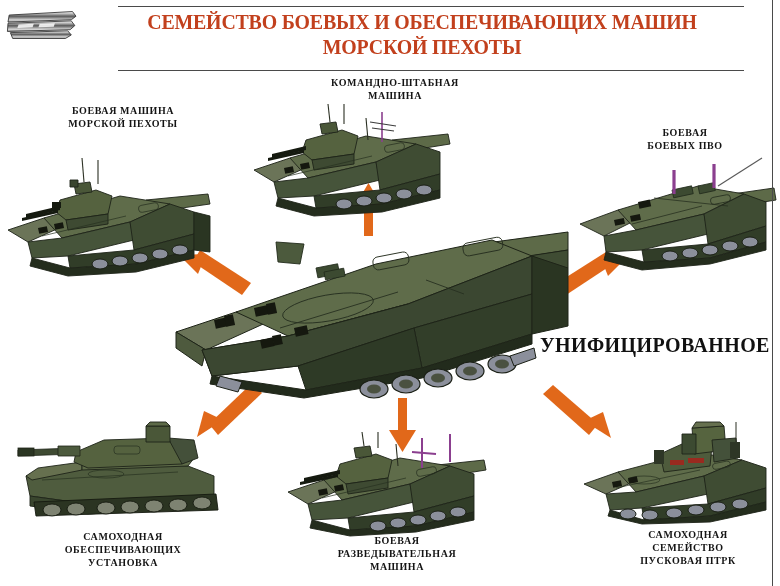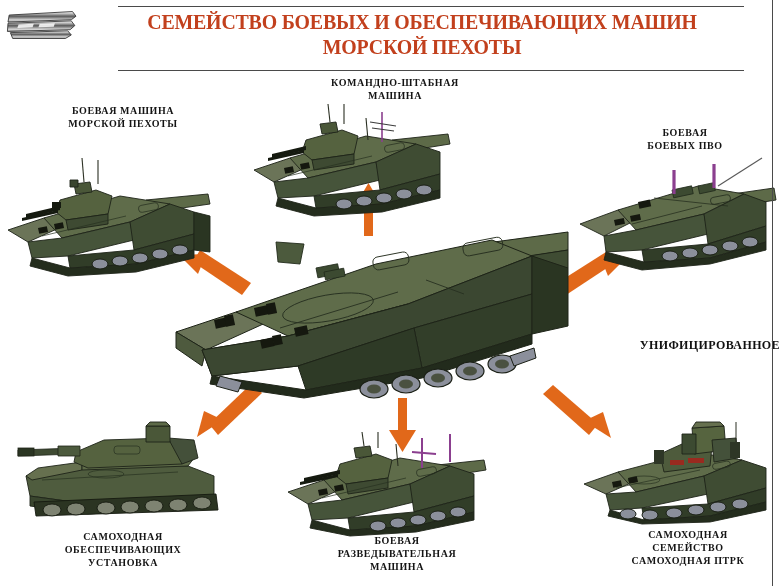--- a/index.html
+++ b/index.html
@@ -9,22 +9,22 @@
   #logo{position:absolute;left:6px;top:8px;width:72px;height:34px;}
   #title{position:absolute;left:92px;top:10px;width:660px;text-align:center;
          color:#c2401d;font-weight:bold;font-size:20.5px;line-height:25px;
          letter-spacing:-0.2px;font-family:"Liberation Serif","DejaVu Serif",serif;
          transform:scaleX(0.97);transform-origin:center top;}
   #title .l2{display:block;}
   .cap{position:absolute;text-align:center;color:#141414;font-weight:bold;
        font-size:10px;line-height:13px;letter-spacing:0.6px;
        font-family:"Liberation Serif","DejaVu Serif",serif;}
   .veh{position:absolute;}
-  .base-label{position:absolute;text-align:right;color:#111;font-weight:bold;
-       font-size:12px;line-height:19px;letter-spacing:0.4px;}
+  .base-label{position:absolute;text-align:left;color:#111;font-weight:bold;
+       font-size:20px;line-height:19px;letter-spacing:0.4px;}
   svg{display:block;overflow:visible;}
 </style>
 </head>
 <body>
 
 <div class="rule" style="left:118px;top:6px;width:626px;"></div>
 <div class="rule" style="left:118px;top:70px;width:626px;"></div>
 
 <svg id="logo" viewBox="0 0 120 58">
   <defs>
@@ -439,16 +439,16 @@
     <ellipse cx="66" cy="95" rx="8" ry="5" fill="#8b8f9b" stroke="#1a1f15" stroke-width="1"></ellipse>
     <ellipse cx="90" cy="93" rx="8" ry="5" fill="#8b8f9b" stroke="#1a1f15" stroke-width="1"></ellipse>
     <ellipse cx="112" cy="90" rx="8" ry="5" fill="#8b8f9b" stroke="#1a1f15" stroke-width="1"></ellipse>
     <ellipse cx="134" cy="87" rx="8" ry="5" fill="#8b8f9b" stroke="#1a1f15" stroke-width="1"></ellipse>
     <ellipse cx="156" cy="84" rx="8" ry="5" fill="#8b8f9b" stroke="#1a1f15" stroke-width="1"></ellipse>
   </g>
 </svg>
 <div class="cap" style="left:598px;top:528px;width:180px;">
   <span>САМОХОДНАЯ</span><br>
   <span>СЕМЕЙСТВО</span><br>
-  <span>САМОХОДНАЯ ПТРК</span>
+  <span>ПУСКОВАЯ ПТРК</span>
 </div>
 
 <div class="rule" style="left:772px;top:0;width:1px;height:586px;"></div>
 
 </body></html>

